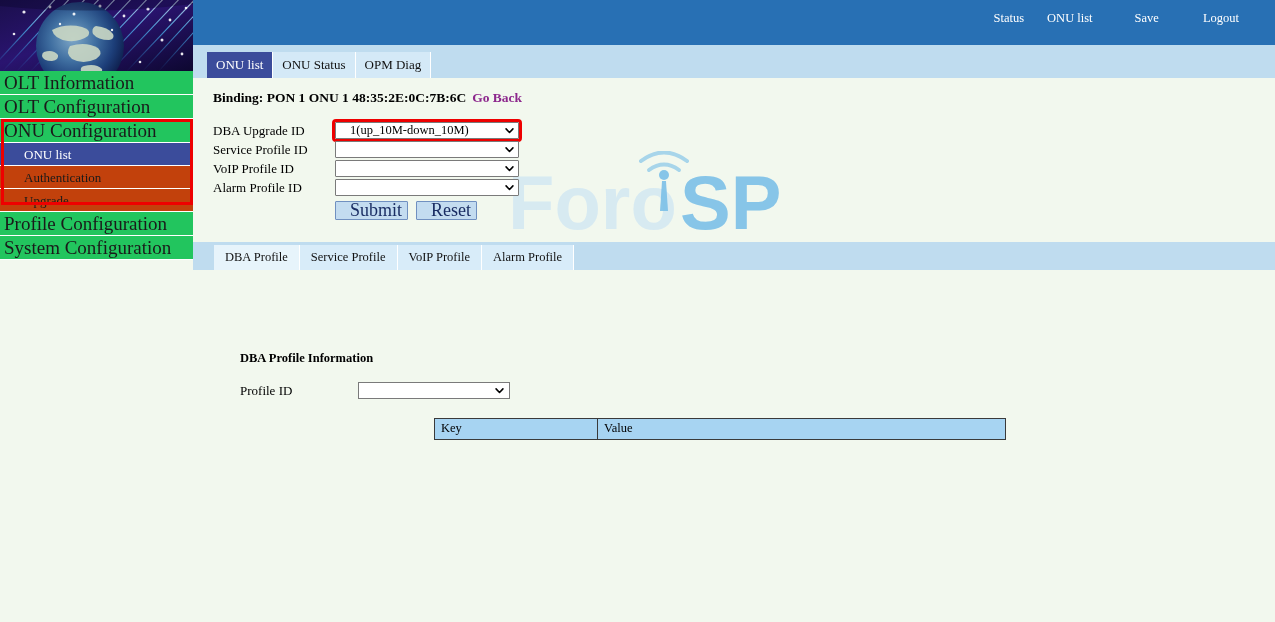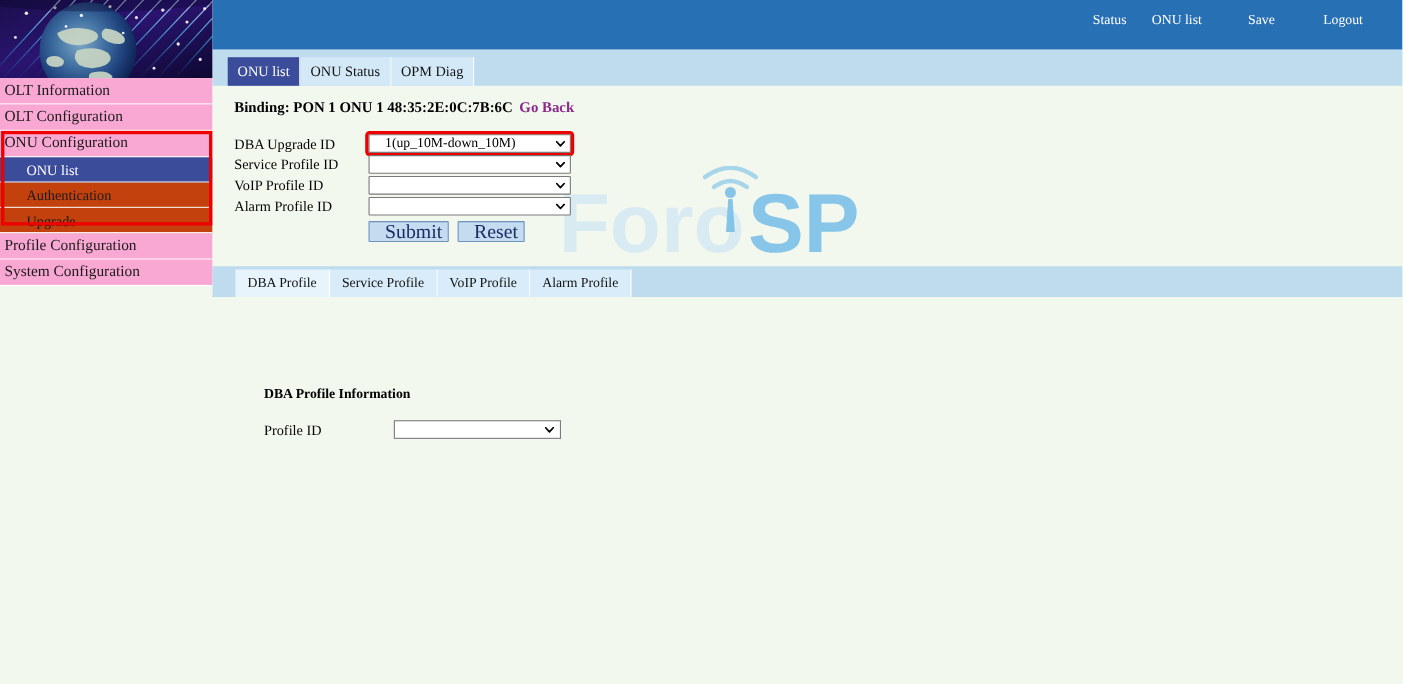--- a/index.html
+++ b/index.html
@@ -36,23 +36,23 @@
     background: #140a3c;
   }
   #banner svg { display: block; width: 193px; height: 71px; }
 
   .nav-group { width: 193px; }
 
   .nav-top {
     position: relative;
     height: 24px;
     line-height: 24px;
-    background: #f9a8d4;
+    background: #22c55e;
     color: #1a1a1a;
-    font-size: 14px;
+    font-size: 19px;
     padding-left: 4px;
     border-bottom: 1px solid #ffffff;
     white-space: nowrap;
     cursor: pointer;
   }
 
   .nav-sub {
     position: relative;
     height: 23px;
     line-height: 23px;
@@ -534,16 +534,25 @@
       <div id="profile-row">
         <div class="plabel">Profile ID</div>
         <div id="profile-sel">
           <span></span>
           <svg class="caret" viewBox="0 0 10 7">
             <path d="M1 1 L5 5.3 L9 1" stroke="#000" stroke-width="1.8" fill="none" stroke-linecap="round" stroke-linejoin="round"></path>
           </svg>
         </div>
       </div>
 
+      <table id="kv-table">
+        <thead>
+          <tr>
+            <th class="col-key">Key</th>
+            <th>Value</th>
+          </tr>
+        </thead>
+        <tbody></tbody>
+      </table>
     </div>
 
   </div>
 </div>
 
 </body></html>

